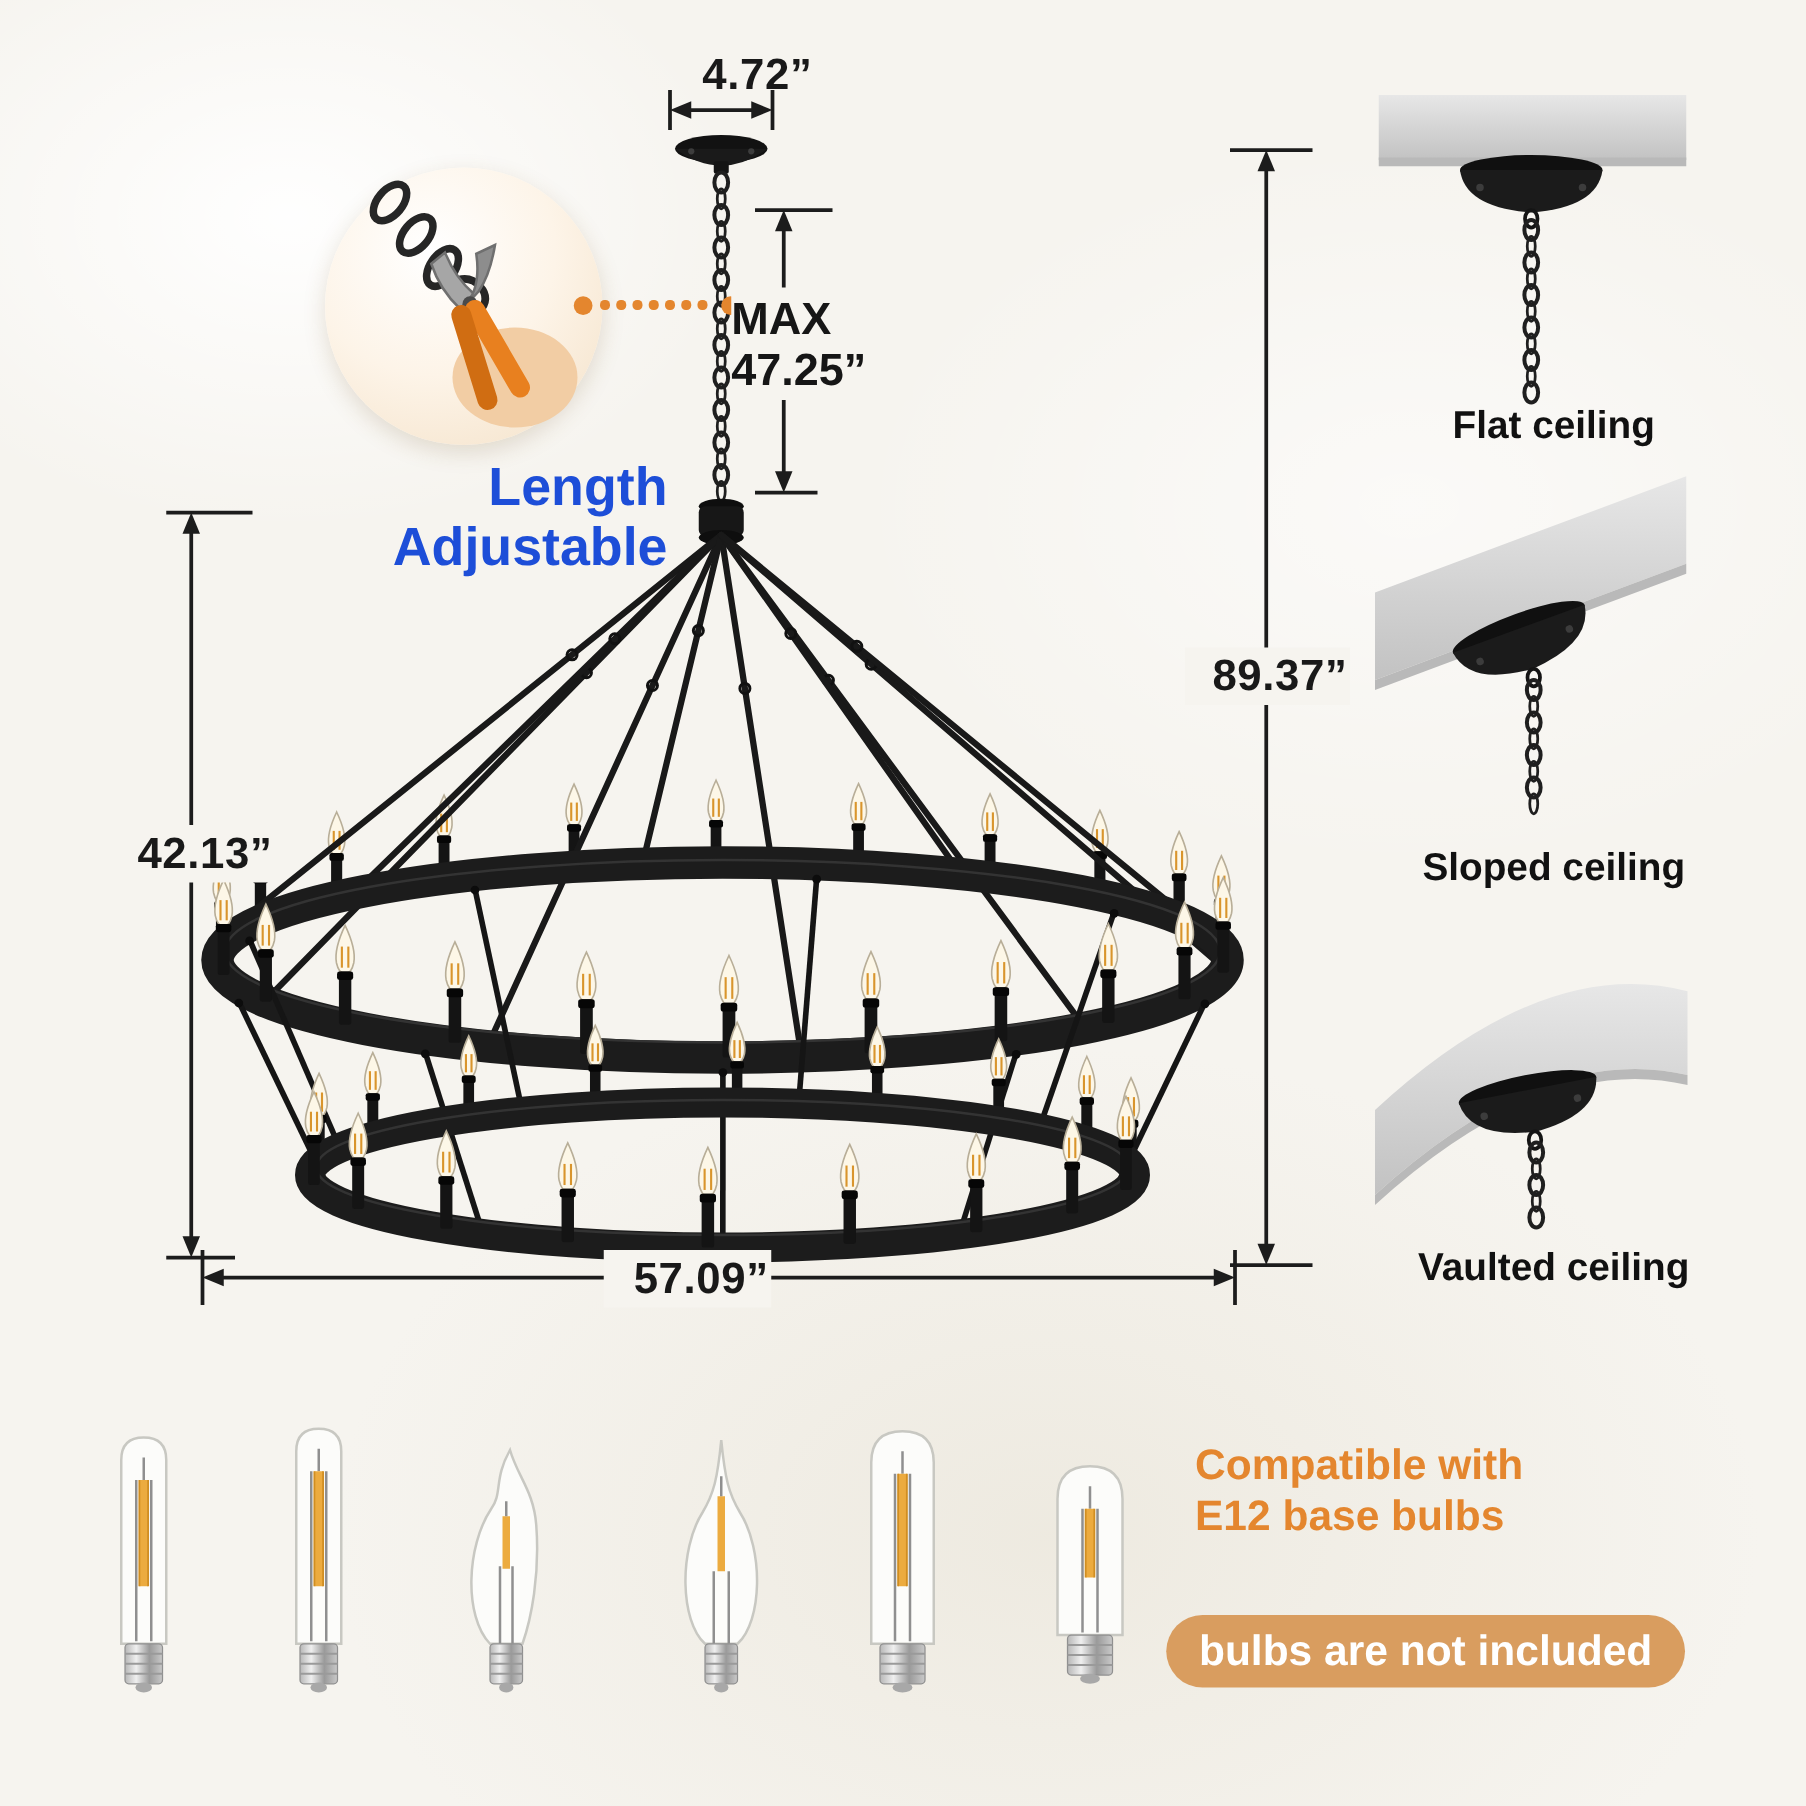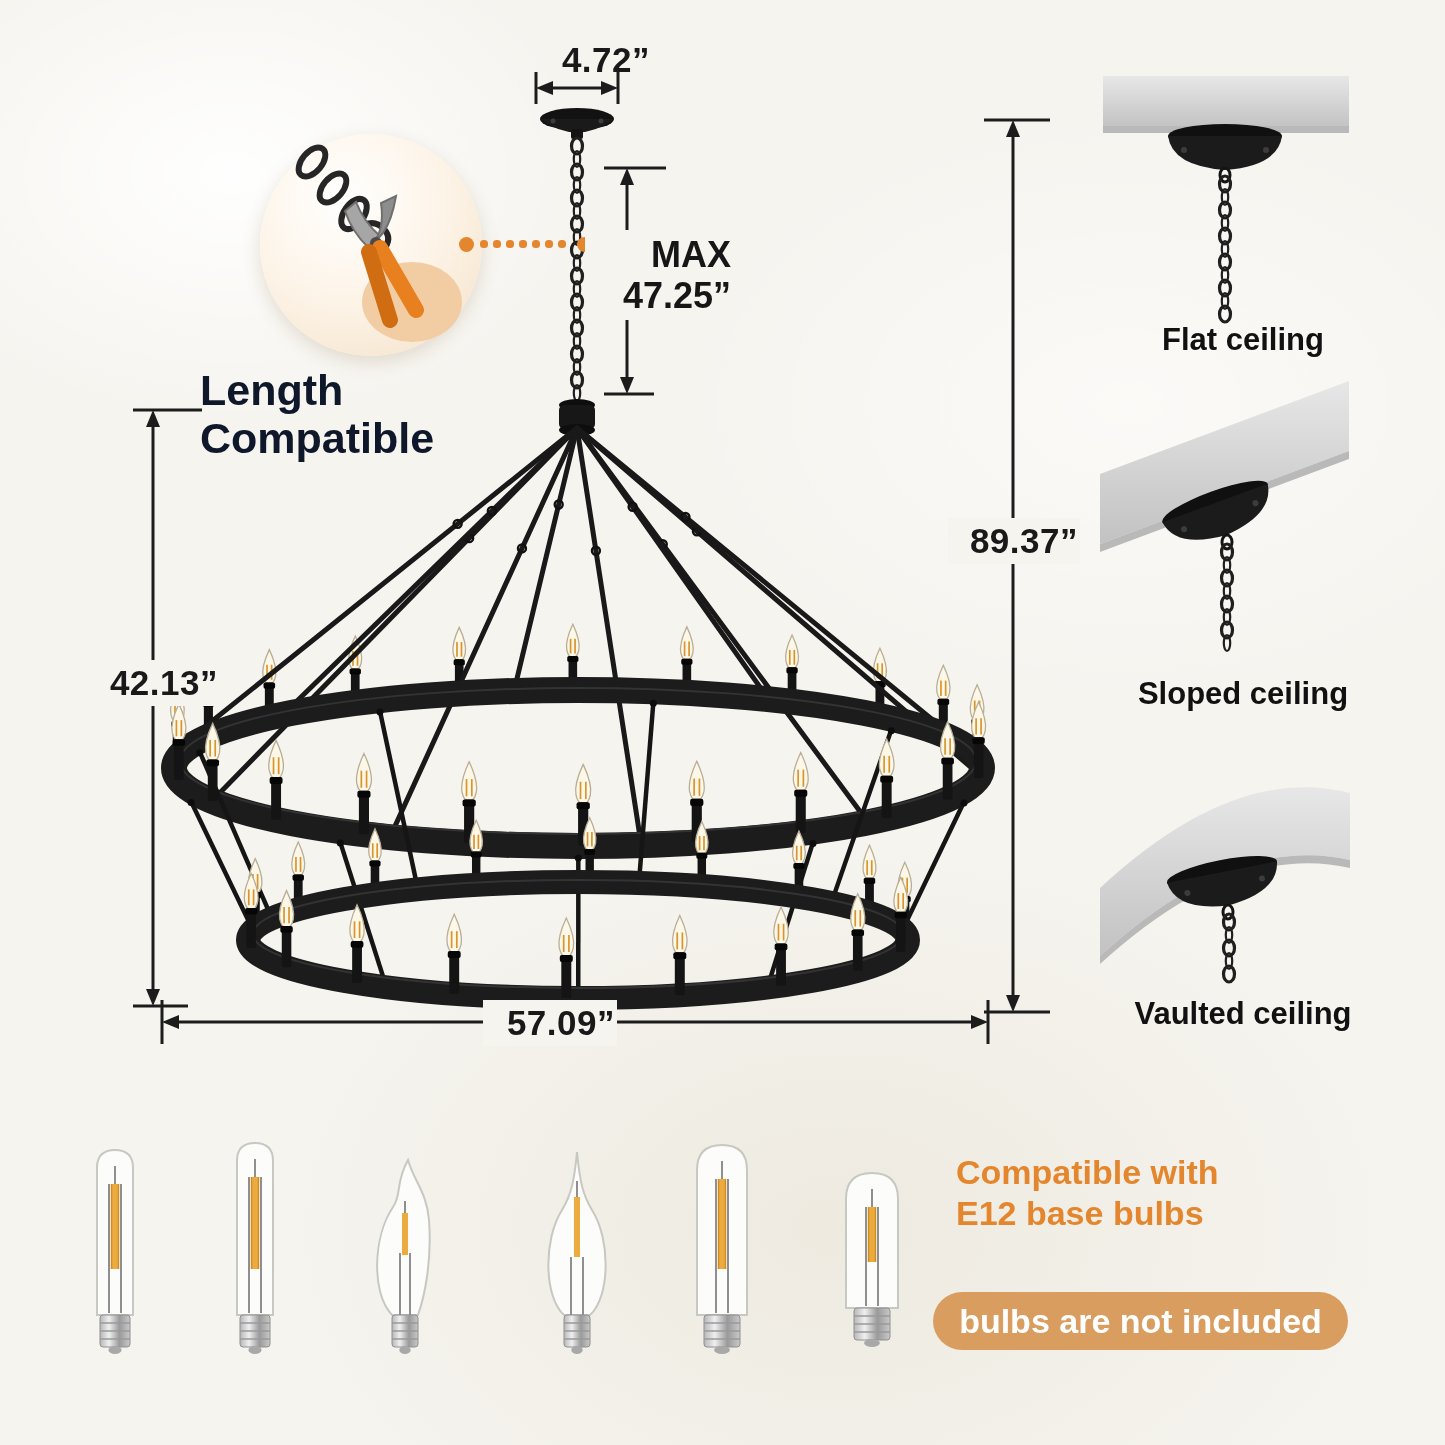--- a/index.html
+++ b/index.html
@@ -10,23 +10,23 @@
     background:
       radial-gradient(520px 360px at 16% 12%, rgba(255,255,255,.95), rgba(255,255,255,0) 70%),
       radial-gradient(640px 420px at 78% 28%, rgba(255,255,255,.55), rgba(255,255,255,0) 70%),
       radial-gradient(760px 520px at 58% 85%, rgba(232,227,214,.6), rgba(255,255,255,0) 75%),
       var(--page-bg);
     font-family:"Liberation Sans",sans-serif;color:#1d1d1d;
   }
   .scene{position:absolute;left:0;top:0}
   .dim-text{position:absolute;font-size:35px;font-weight:700;text-align:right;color:#191919;letter-spacing:.5px}
   .dim-bg{background:var(--page-bg);padding:3px 2px}
-  .max-block{position:absolute;text-align:right;font-size:36px;font-weight:700;color:#161616;
+  .max-block{position:absolute;text-align:left;font-size:36px;font-weight:700;color:#161616;
              background:var(--page-bg);line-height:1.14;padding:4px 0}
-  .adjustable{position:absolute;text-align:left;font-size:43px;font-weight:800;color:#0f172a;line-height:1.12}
+  .adjustable{position:absolute;text-align:right;font-size:43px;font-weight:800;color:#1d4ed8;line-height:1.12}
   .ceiling-label{position:absolute;text-align:center;font-size:31px;font-weight:600;color:#111}
   .compat{position:absolute;font-size:34px;font-weight:700;color:var(--accent-orange);line-height:1.2}
   .pill{position:absolute;display:flex;align-items:center;justify-content:center;
         background:var(--pill-bg);color:#fff;font-size:34px;font-weight:700;border-radius:30px}
   .inset{position:absolute;left:260px;top:134px;width:222px;height:222px;border-radius:50%;
          background:radial-gradient(circle at 38% 30%, #ffffff 0%, #fdf4e8 48%, #f3e0c6 100%);
          box-shadow:0 6px 18px rgba(120,90,40,.18)}
   .inset svg{position:absolute;left:0;top:0}
   .dots-layer{position:absolute;left:0;top:0;width:1445px;height:1445px;pointer-events:none}
   .dot{position:absolute;border-radius:50%;background:var(--accent-orange)}
@@ -538,21 +538,21 @@
   </div>
 
   <div class="dim-text dim-bg" style="left:948px;top:518px;width:132px">89.37”</div>
 
   <div class="dim-text dim-bg" style="left:86px;top:660px;width:134px">42.13”</div>
 
   <div class="dim-text dim-bg" style="left:483px;top:1000px;width:134px">57.09”</div>
 
   <div class="adjustable" style="left:200px;top:366px;width:334px">
     <div>Length</div>
-    <div>Compatible</div>
+    <div>Adjustable</div>
   </div>
 
   <div class="ceiling-label" style="left:1118px;top:322px;width:250px">Flat ceiling</div>
   <div class="ceiling-label" style="left:1105px;top:676px;width:276px">Sloped ceiling</div>
   <div class="ceiling-label" style="left:1095px;top:996px;width:296px">Vaulted ceiling</div>
 
   <div class="compat" style="left:956px;top:1152px;width:420px">
     <div>Compatible with</div>
     <div>E12 base bulbs</div>
   </div>

